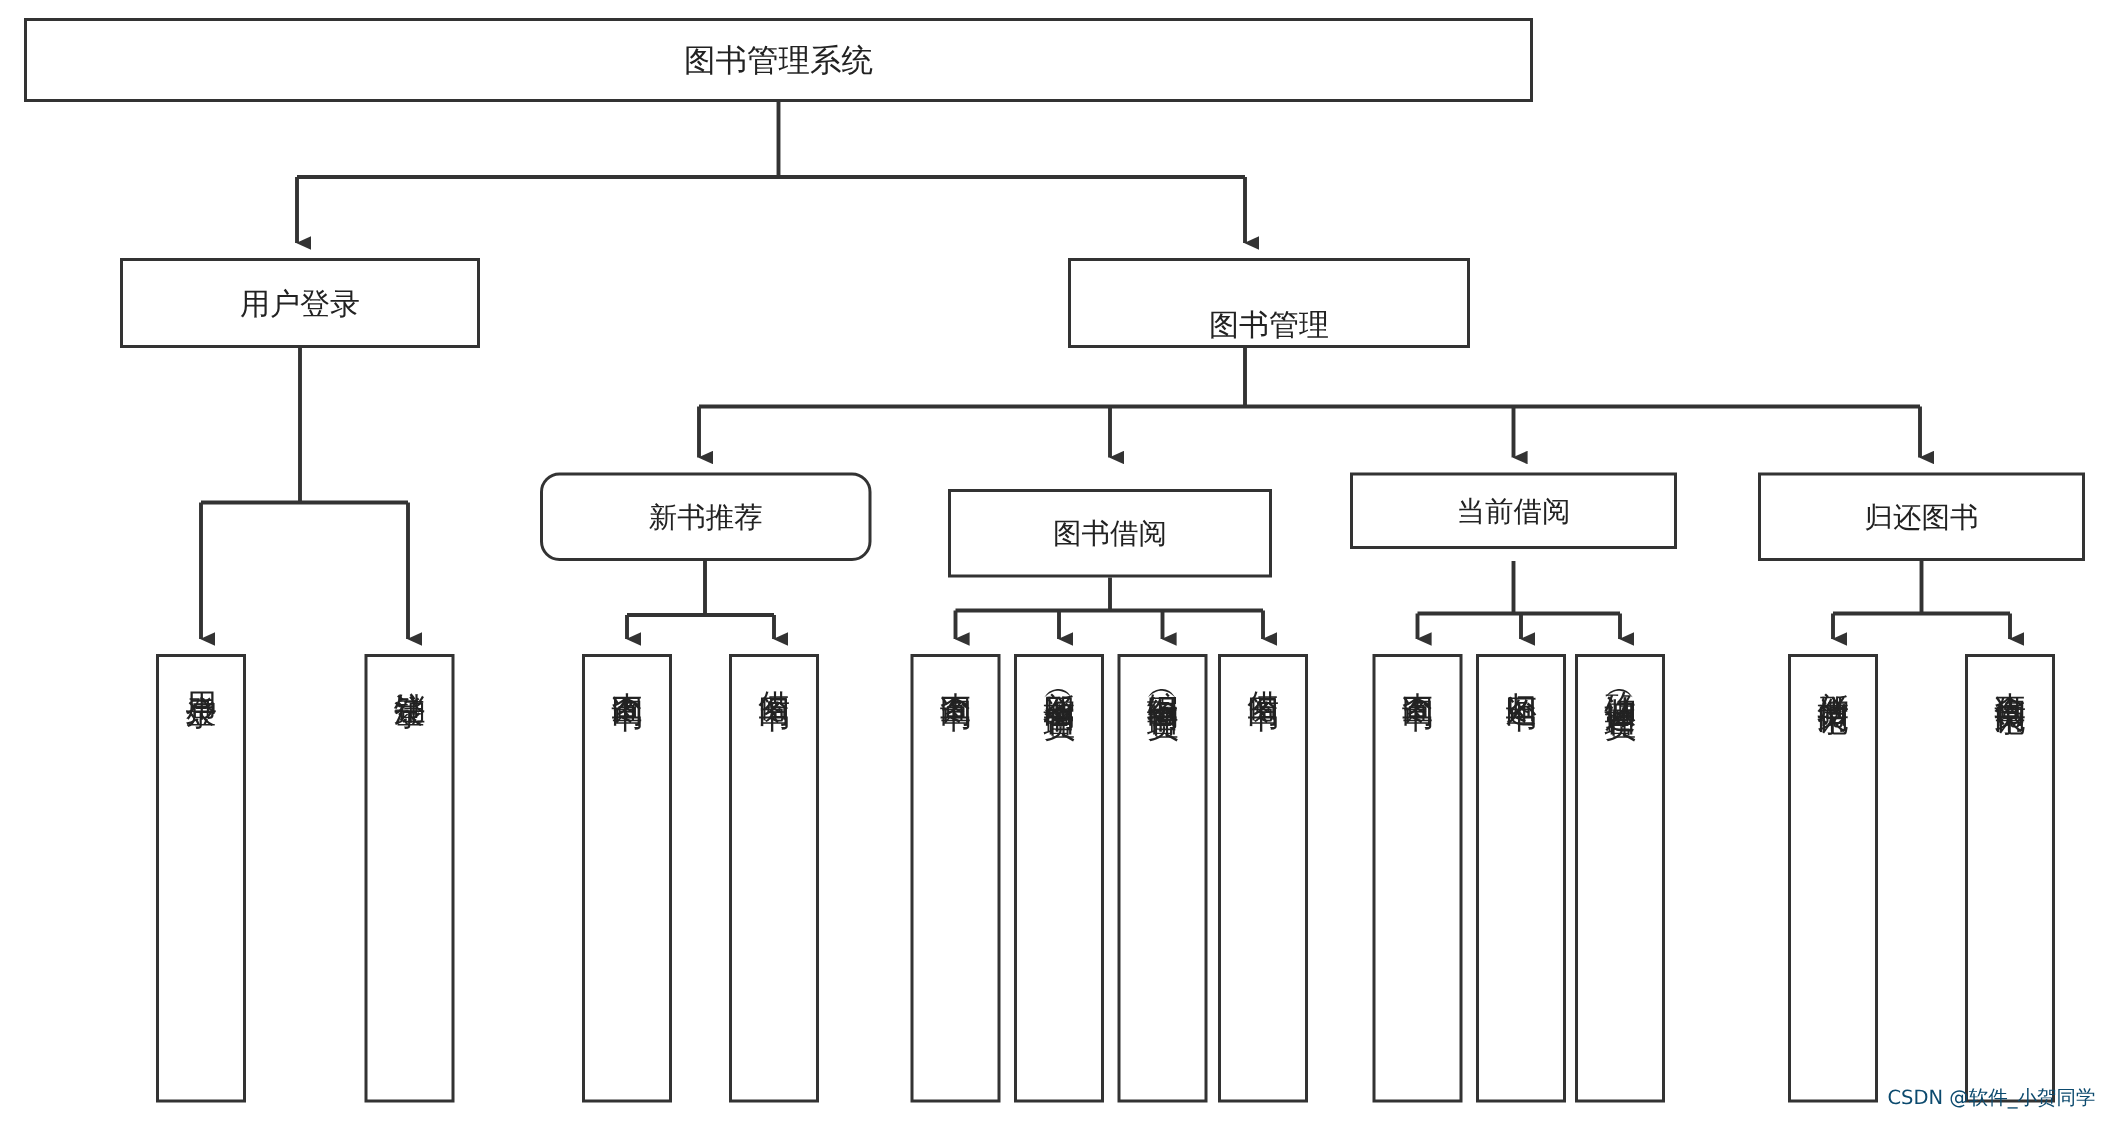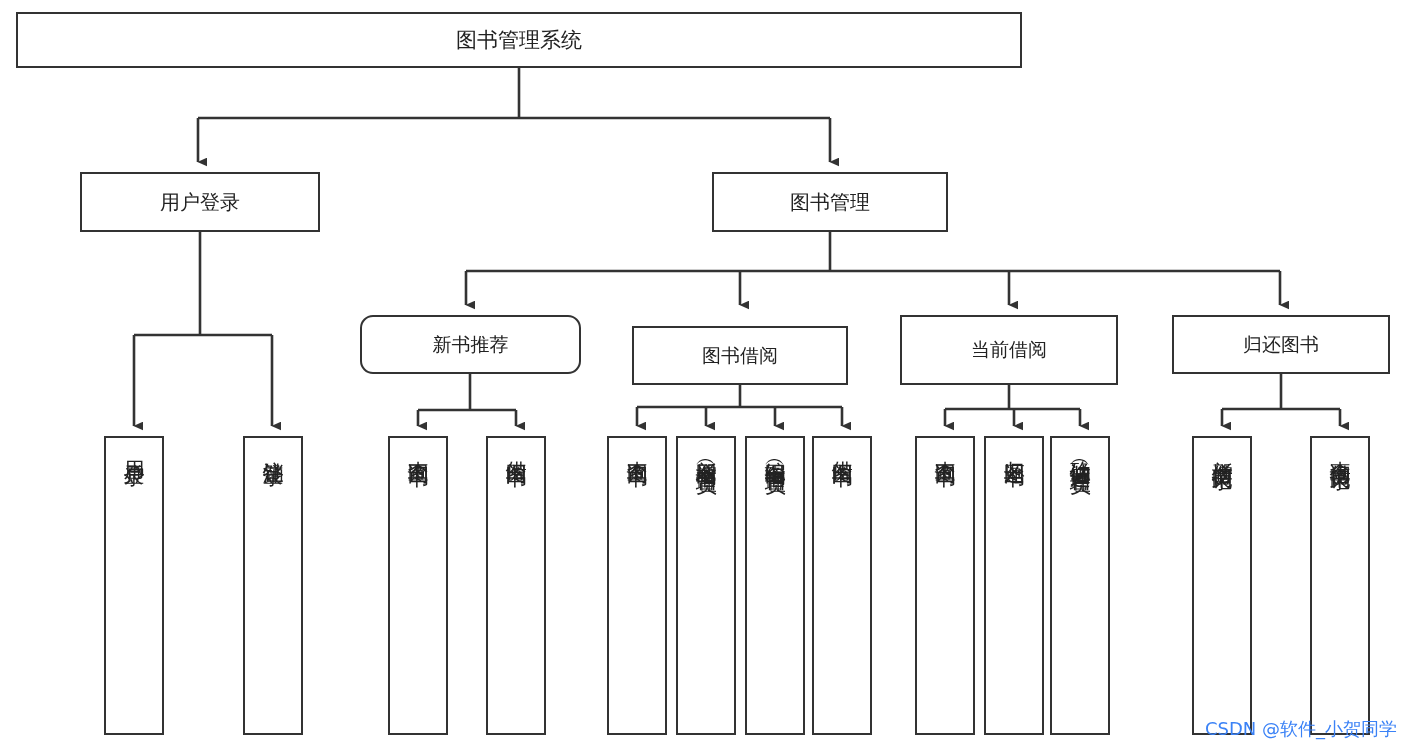--- a/index.html
+++ b/index.html
@@ -40,22 +40,22 @@
     letter-spacing:2px;
     white-space:nowrap;
     color:#222222;
     display:block;
   }
 
   #watermark{
     position:absolute;
     right:8px;
     bottom:6px;
-    font-size:18px;
-    color:#3b82f6;
+    font-size:13px;
+    color:#0c4a6e;
     white-space:nowrap;
     z-index:5;
     font-family:"DejaVu Sans","Liberation Sans",sans-serif;
   }
 </style>
 </head>
 <body>
 
 <div id="diagram-root">
 
@@ -102,30 +102,30 @@
       </g>
   </svg>
 
   <div id="nodes-layer">
       <div class="node root" style="left: 16px; top: 12px; width: 1006px; height: 56px;">
         <span>图书管理系统</span>
       </div>
       <div class="node level1" style="left: 80px; top: 172px; width: 240px; height: 60px;">
         <span>用户登录</span>
       </div>
-      <div class="node level1" style="left: 712px; top: 172px; width: 236px; height: 60px;">
+      <div class="node level1" style="left: 712px; top: 172px; width: 268px; height: 60px; align-items: flex-end;">
         <span>图书管理</span>
       </div>
       <div class="node level2" style="left: 360px; top: 315px; width: 221px; height: 59px; border-radius: 13px;">
         <span>新书推荐</span>
       </div>
       <div class="node level2" style="left: 632px; top: 326px; width: 216px; height: 59px;">
         <span>图书借阅</span>
       </div>
-      <div class="node level2" style="left: 900px; top: 315px; width: 218px; height: 70px; justify-content: center;">
+      <div class="node level2" style="left: 900px; top: 315px; width: 218px; height: 51px; justify-content: center;">
         <span>当前借阅</span>
       </div>
       <div class="node level2" style="left: 1172px; top: 315px; width: 218px; height: 59px;">
         <span>归还图书</span>
       </div>
       <div class="node leaf-node leaf" style="left: 104px; top: 436px; width: 60px; height: 299px;">
         <span class="vtext">用户登录</span>
       </div>
       <div class="node leaf-node leaf" style="left: 243px; top: 436px; width: 60px; height: 299px;">
         <span class="vtext">注销登录</span>

